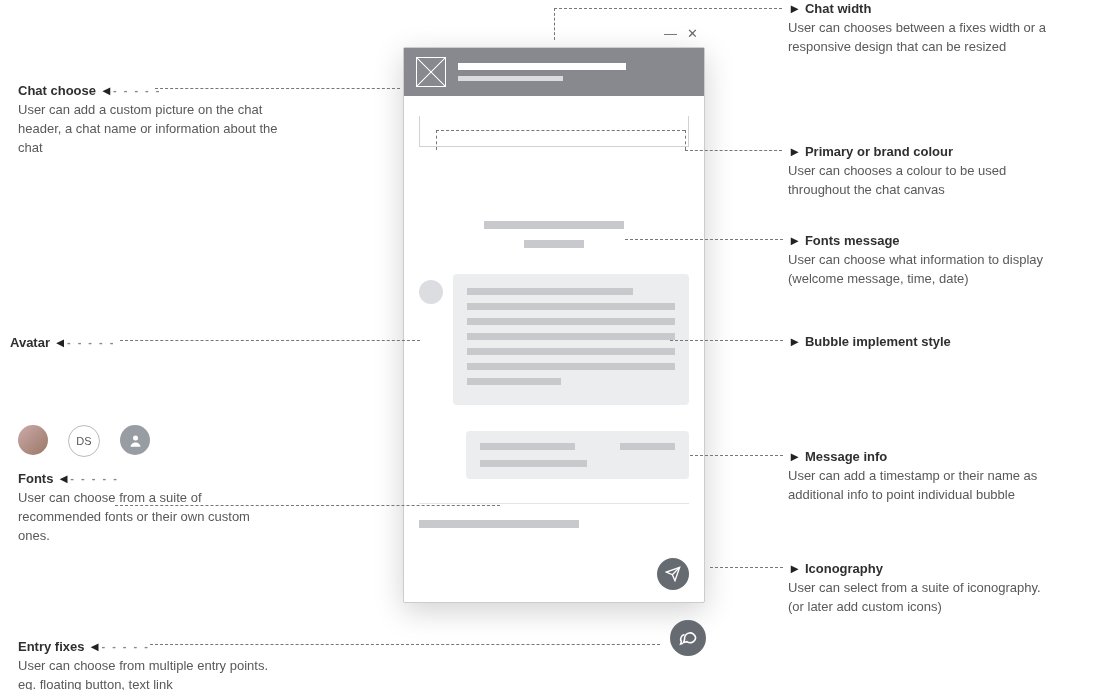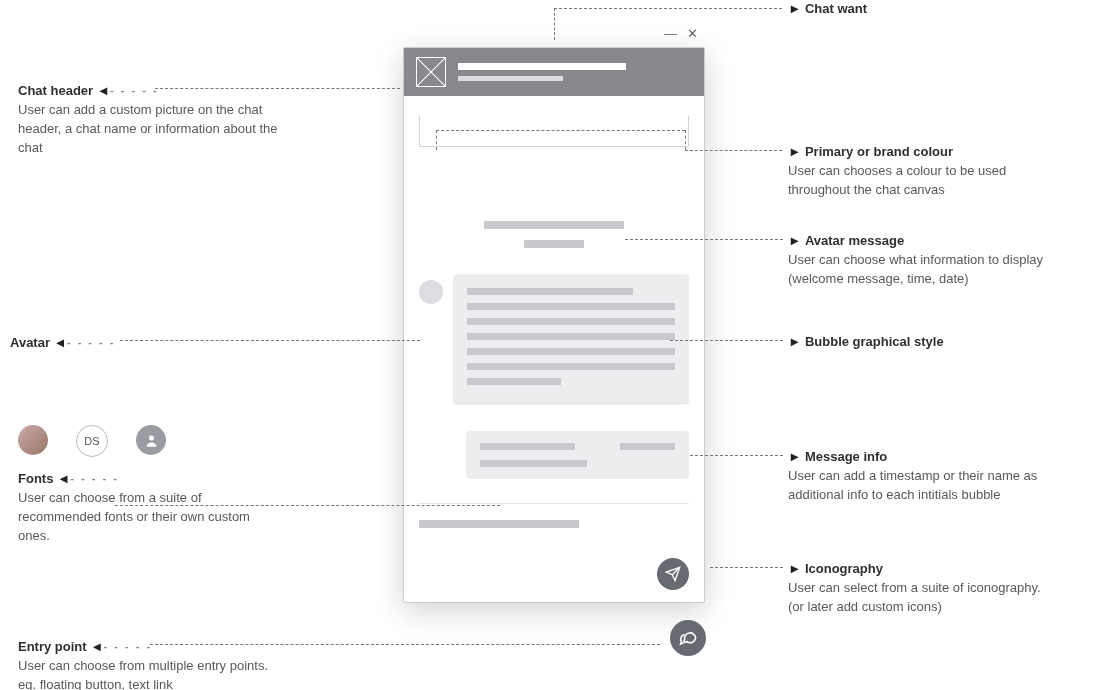--- a/index.html
+++ b/index.html
@@ -54,21 +54,21 @@
   .ann-title{font-weight:600;color:#2f2f2f;margin-bottom:3px;display:flex;align-items:center;white-space:nowrap}
   .ann-desc{color:#595959;line-height:1.45}
   .arrow{font-size:14px;color:#222;margin:0 3px}
   .dashes{letter-spacing:2px;color:#888;font-size:11px}
 
   
   .conn{position:absolute;border-top:1px dashed #777}
   .connV{position:absolute;border-left:1px dashed #777}
 
   
-  .av-ex{position:absolute;left:18px;top:425px;display:flex;gap:28px}
+  .av-ex{position:absolute;left:18px;top:425px;display:flex;gap:20px}
   .av-ex .c{width:30px;height:30px;border-radius:50%;display:flex;align-items:center;justify-content:center;
             font-size:11px}
   .av-photo{background:linear-gradient(135deg,#caa 0%,#976 100%);color:#fff}
   .av-ds{background:#fff;border:1px solid #bbb;color:#555}
   .av-ic{background:#989da3;color:#fff}
   .av-ic svg{width:15px;height:15px}
 </style>
 </head>
 <body>
 
@@ -127,21 +127,21 @@
 
   <div class="fab">
     <svg viewBox="0 0 24 24" fill="none" stroke="currentColor" stroke-width="2">
       <path d="M21 11a7 7 0 0 1-11 5l-4 1 1-4a7 7 0 1 1 14-2Z"></path>
       <path d="M7 7a6 6 0 0 0-4 9l-1 3 3-1"></path>
     </svg>
   </div>
 
   <div class="ann left" style="left:18px;top:82px">
     <div class="ann-title">
-      <span>Chat header</span>
+      <span>Chat choose</span>
       <span class="arrow">&nbsp;◂</span>
       <span class="dashes">- - - - -</span>
     </div>
     <div class="ann-desc">User can add a custom picture on the chat header, a chat name or information about the chat</div>
   </div>
   <div class="conn" style="left:155px;top:88px;width:245px"></div>
 
   <div class="ann left" style="left:10px;top:334px">
     <div class="ann-title">
       <span>Avatar</span>
@@ -167,72 +167,73 @@
       <span>Fonts</span>
       <span class="arrow">&nbsp;◂</span>
       <span class="dashes">- - - - -</span>
     </div>
     <div class="ann-desc">User can choose from a suite of recommended fonts or their own custom ones.</div>
   </div>
   <div class="conn" style="left:115px;top:505px;width:385px"></div>
 
   <div class="ann left" style="left:18px;top:638px">
     <div class="ann-title">
-      <span>Entry point</span>
+      <span>Entry fixes</span>
       <span class="arrow">&nbsp;◂</span>
       <span class="dashes">- - - - -</span>
     </div>
     <div class="ann-desc">User can choose from multiple entry points. eg. floating button, text link</div>
   </div>
   <div class="conn" style="left:150px;top:644px;width:510px"></div>
 
   <div class="ann right" style="left:788px;top:0">
     <div class="ann-title">
       <span class="arrow">▸&nbsp;</span>
-      <span>Chat want</span>
-    </div>
+      <span>Chat width</span>
+    </div>
+    <div class="ann-desc">User can chooses between a fixes width or a responsive design that can be resized</div>
   </div>
   <div class="connV" style="left:554px;top:8px;height:32px"></div>
   <div class="conn" style="left:554px;top:8px;width:228px"></div>
 
   <div class="ann right" style="left:788px;top:143px">
     <div class="ann-title">
       <span class="arrow">▸&nbsp;</span>
       <span>Primary or brand colour</span>
     </div>
     <div class="ann-desc">User can chooses a colour to be used throughout the chat canvas</div>
   </div>
   <div class="conn" style="left:685px;top:150px;width:97px"></div>
   <div class="connV" style="left:436px;top:130px;height:20px"></div>
   <div class="conn" style="left:436px;top:130px;width:249px"></div>
   <div class="connV" style="left:685px;top:130px;height:20px"></div>
 
   <div class="ann right" style="left:788px;top:232px">
     <div class="ann-title">
       <span class="arrow">▸&nbsp;</span>
-      <span>Avatar message</span>
+      <span>Fonts message</span>
     </div>
     <div class="ann-desc">User can choose what information to display (welcome message, time, date)</div>
   </div>
   <div class="conn" style="left:625px;top:239px;width:158px"></div>
 
   <div class="ann right" style="left:788px;top:333px">
     <div class="ann-title">
       <span class="arrow">▸&nbsp;</span>
-      <span>Bubble graphical style</span>
+      <span>Bubble implement style</span>
     </div>
   </div>
   <div class="conn" style="left:670px;top:340px;width:113px"></div>
 
   <div class="ann right" style="left:788px;top:448px">
     <div class="ann-title">
       <span class="arrow">▸&nbsp;</span>
       <span>Message info</span>
     </div>
-    <div class="ann-desc">User can add a timestamp or their name as additional info to each intitials bubble</div>
+    <div class="ann-desc">User can add a timestamp or their name as additional info to point individual bubble</div>
   </div>
   <div class="conn" style="left:690px;top:455px;width:93px"></div>
 
   <div class="ann right" style="left:788px;top:560px">
     <div class="ann-title">
       <span class="arrow">▸&nbsp;</span>
       <span>Iconography</span>
     </div>
     <div class="ann-desc">User can select from a suite of iconography. (or later add custom icons)</div>
   </div>

